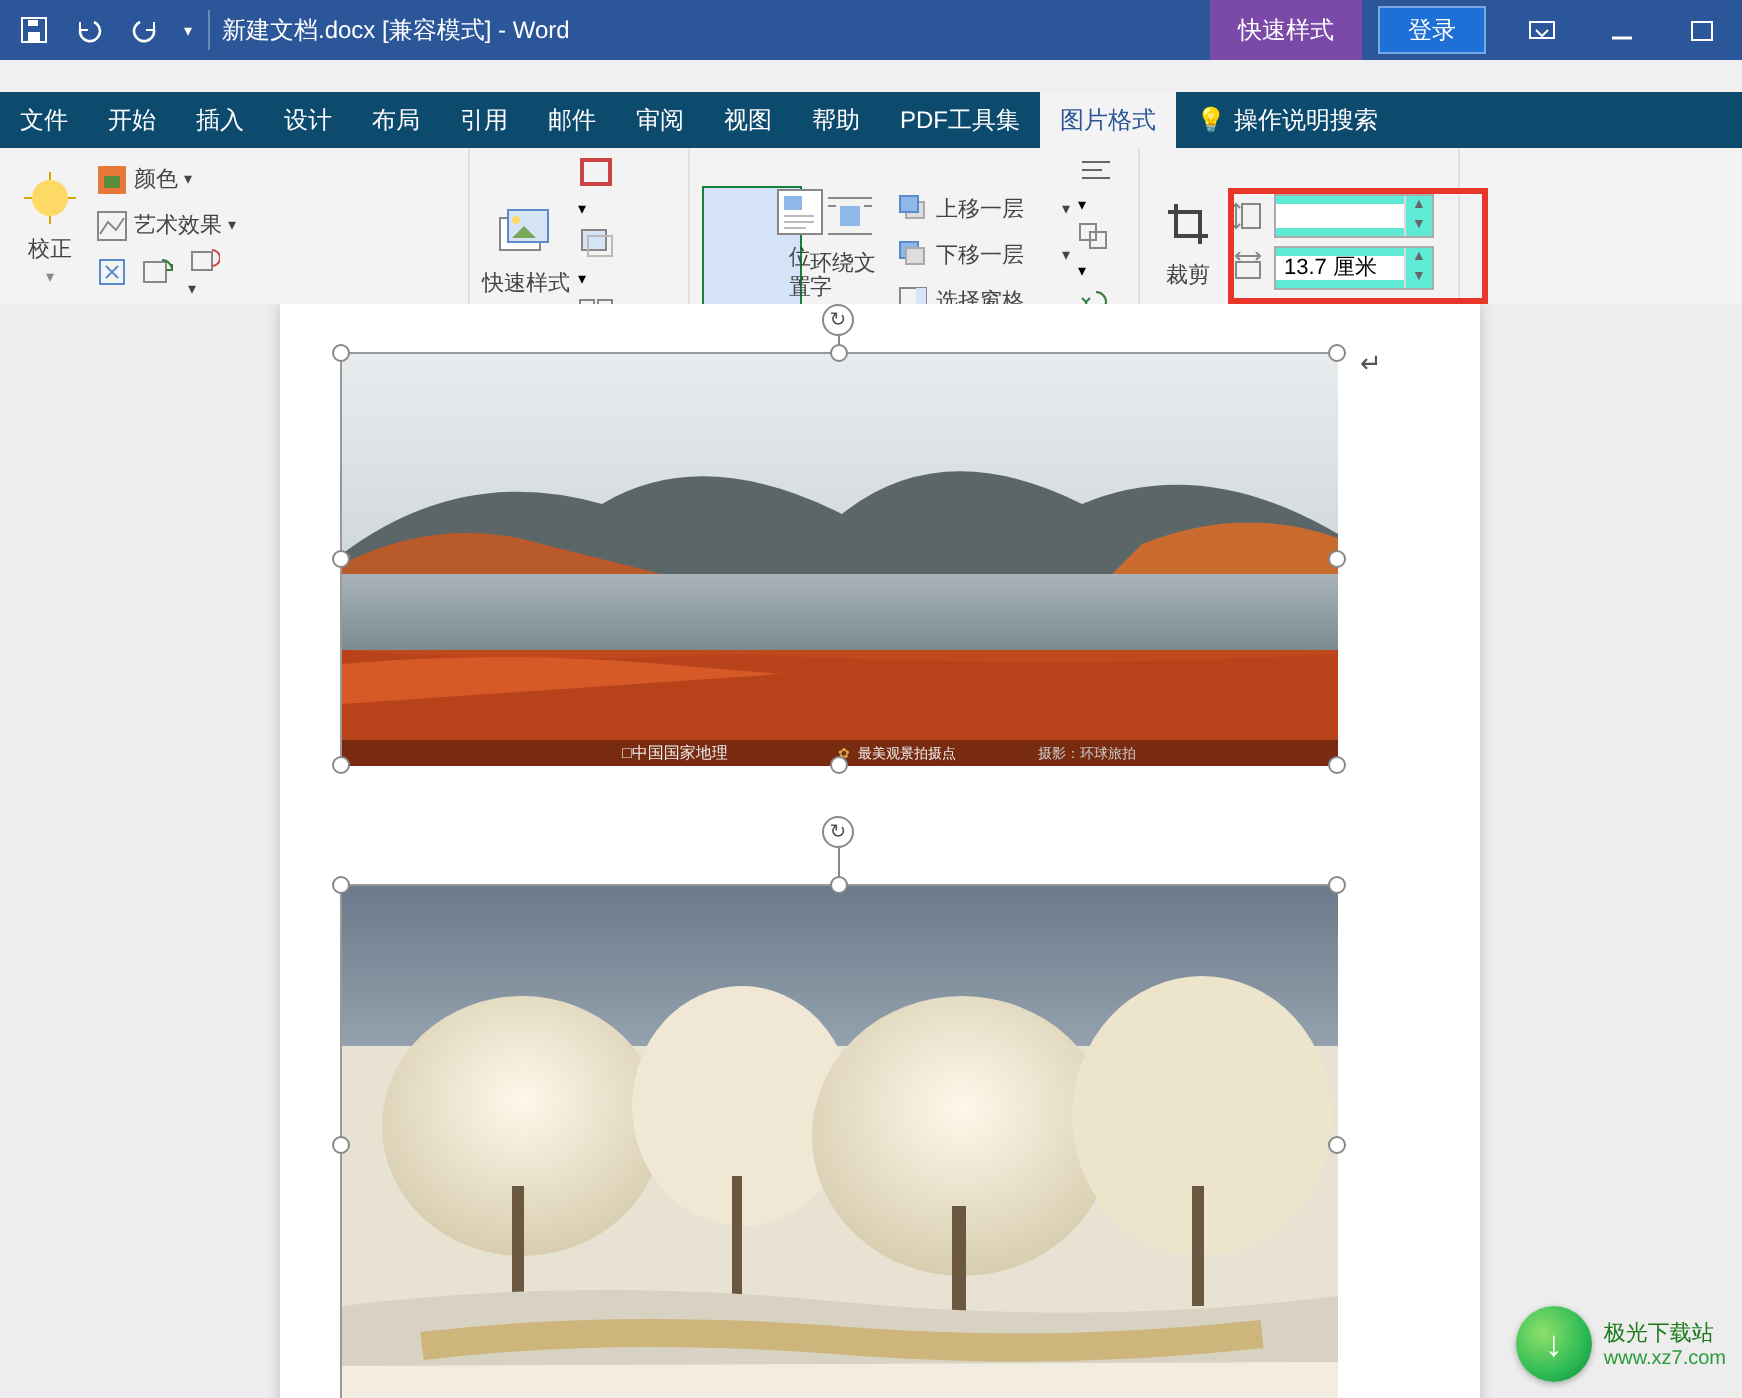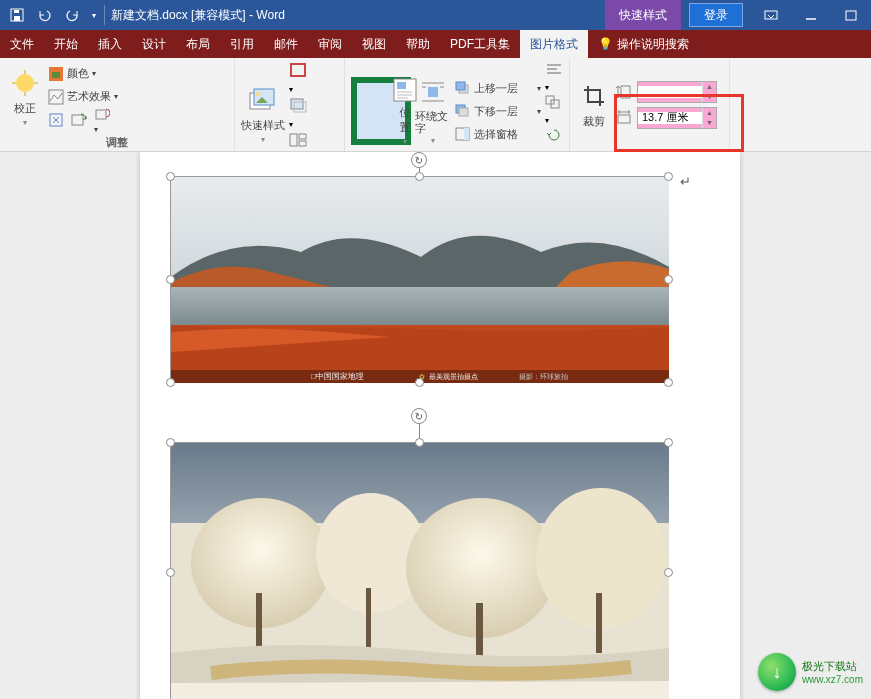--- a/index.html
+++ b/index.html
@@ -10,37 +10,37 @@
 .qat { display: flex; align-items: center; padding: 0 4px; gap: 2px; }
 .qat-btn { width: 26px; height: 26px; display: flex; align-items: center; justify-content: center; color: #fff; }
 .qat-sep { width: 1px; height: 20px; background: rgba(255,255,255,0.3); margin: 0 2px; }
 .title-center { flex: 1; text-align: left; }
 .tool-tab { background: #7b4aa8; padding: 0 14px; height: 30px; display: flex; align-items: center; }
 .login-btn { background: #1e6fd6; padding: 0 14px; height: 24px; display: flex; align-items: center; border: 1px solid rgba(255,255,255,0.4); margin: 0 8px; }
 .win-btns { display: flex; }
 .win-btn { width: 40px; height: 30px; display: flex; align-items: center; justify-content: center; }
 
 
-.tabs { height: 28px; background: #7f1d1d; display: flex; align-items: stretch; color: #fff; font-size: 12px; }
+.tabs { height: 28px; background: #0c4a6e; display: flex; align-items: stretch; color: #fff; font-size: 12px; margin-top: 16px; }
 .tab { padding: 0 10px; display: flex; align-items: center; }
 .tab.active { background: #f3f3f3; color: #2b579a; }
 .tell-me { display: flex; align-items: center; gap: 4px; padding: 0 10px; }
 
 
 .ribbon { height: 94px; background: #f3f3f3; border-bottom: 1px solid #d4d4d4; display: flex; }
 .group { border-right: 1px solid #e1e1e1; display: flex; flex-direction: column; }
 .group-body { flex: 1; display: flex; align-items: center; padding: 4px 6px; gap: 4px; }
 .group-label { height: 16px; font-size: 11px; color: #666; text-align: center; position: relative; font-weight: bold; }
 .group-label .launcher { position: absolute; right: 3px; bottom: 1px; font-size: 9px; color: #888; }
 .big-btn { display: flex; flex-direction: column; align-items: center; justify-content: center; width: 44px; height: 68px; font-size: 11px; color: #444; gap: 2px; }
 .big-btn .icon { width: 32px; height: 32px; display: flex; align-items: center; justify-content: center; }
 .small-row { display: flex; align-items: center; gap: 3px; font-size: 11px; color: #444; height: 22px; }
 .small-col { display: flex; flex-direction: column; gap: 1px; }
-.active-btn { background: #d4e3f5; border: 6px solid #15803d; padding-left: 48px; }
-.spinner-box { display: flex; align-items: center; border: 1px solid #ababab; background: #f9a8d4; height: 22px; }
+.active-btn { background: #d4e3f5; border: 1px solid #15803d; padding-left: 48px; }
+.spinner-box { display: flex; align-items: center; border: 1px solid #ababab; background: #5eead4; height: 22px; }
 .spinner-box input { border: none; width: 64px; font-size: 11px; padding: 0 4px; outline: none; }
 .spinner-arrows { width: 14px; display: flex; flex-direction: column; font-size: 7px; color: #666; border-left: 1px solid #ddd; }
 .spinner-arrows span { height: 10px; display: flex; align-items: center; justify-content: center; }
 
 
 .red-box { position: absolute; border: 3px solid #e8362a; pointer-events: none; }
 
 
 .doc-area { position: absolute; top: 152px; left: 0; right: 0; bottom: 0; background: #ededed; overflow: hidden; }
 .page { position: absolute; left: 140px; top: 0; width: 600px; background: #fff; height: 900px; box-shadow: 0 0 6px rgba(0,0,0,0.2); }

